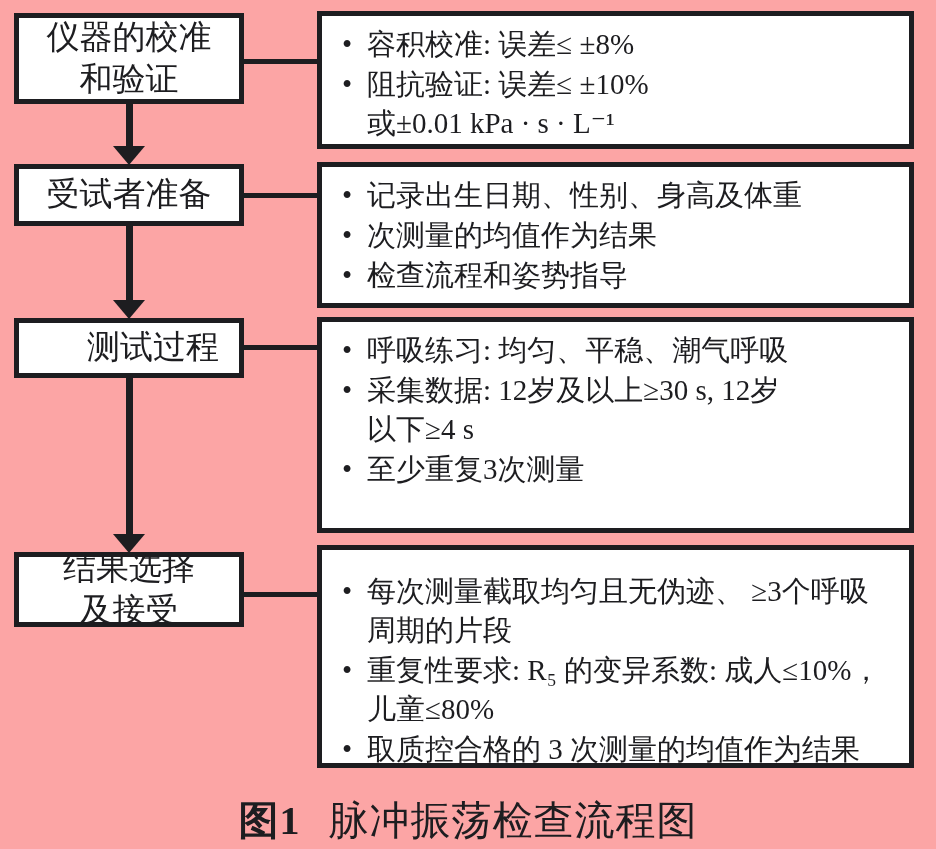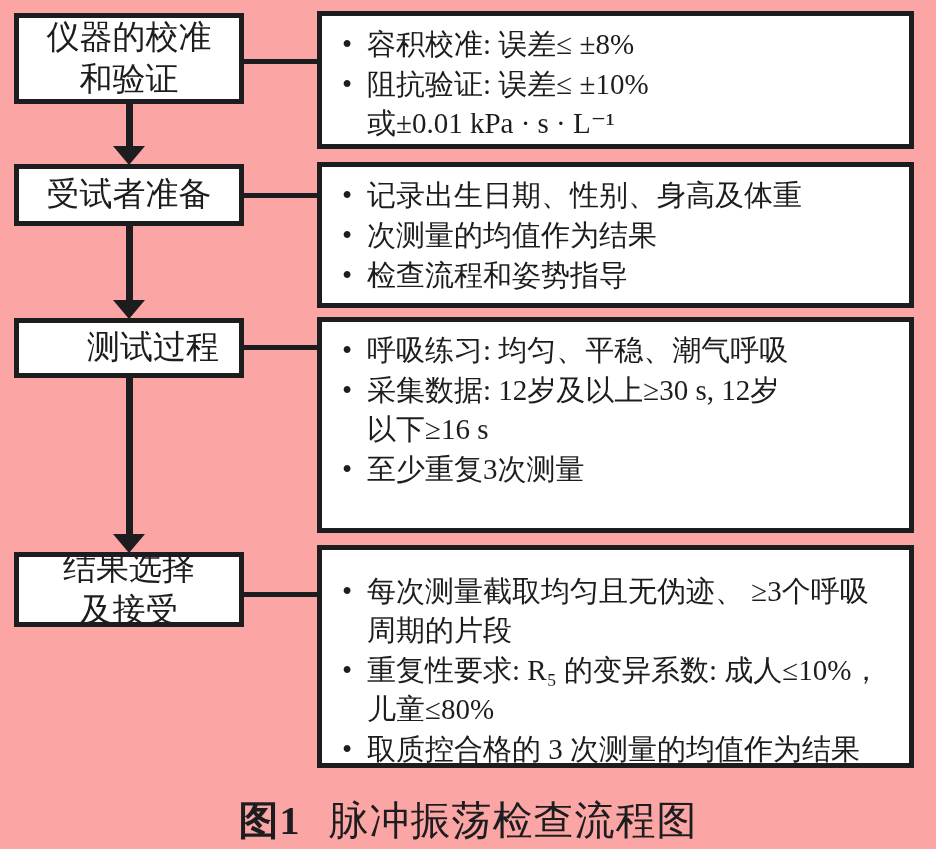--- a/index.html
+++ b/index.html
@@ -132,21 +132,21 @@
     <div class="arrow-stem" style="height:74px;"></div>
     <div class="arrow-head"></div>
   </div>
 
   <div class="box step-box" style="top:318px; height:60px;padding-left:48px;">测试过程</div>
   <div class="connector" style="top:345px;"></div>
   <div class="box detail-box" style="top:317px; height:216px;">
     <ul>
         <li>呼吸练习: 均匀、平稳、潮气呼吸</li>
         <li>采集数据: 12岁及以上≥30 s, 12岁
-以下≥16 s</li>
+以下≥4 s</li>
         <li>至少重复3次测量</li>
       </ul>
   </div>
 
   <div class="arrow" style="top:378px; height:175px;">
     <div class="arrow-stem" style="height:156px;"></div>
     <div class="arrow-head"></div>
   </div>
 
   <div class="box step-box" style="top:552px; height:75px;">结果选择

